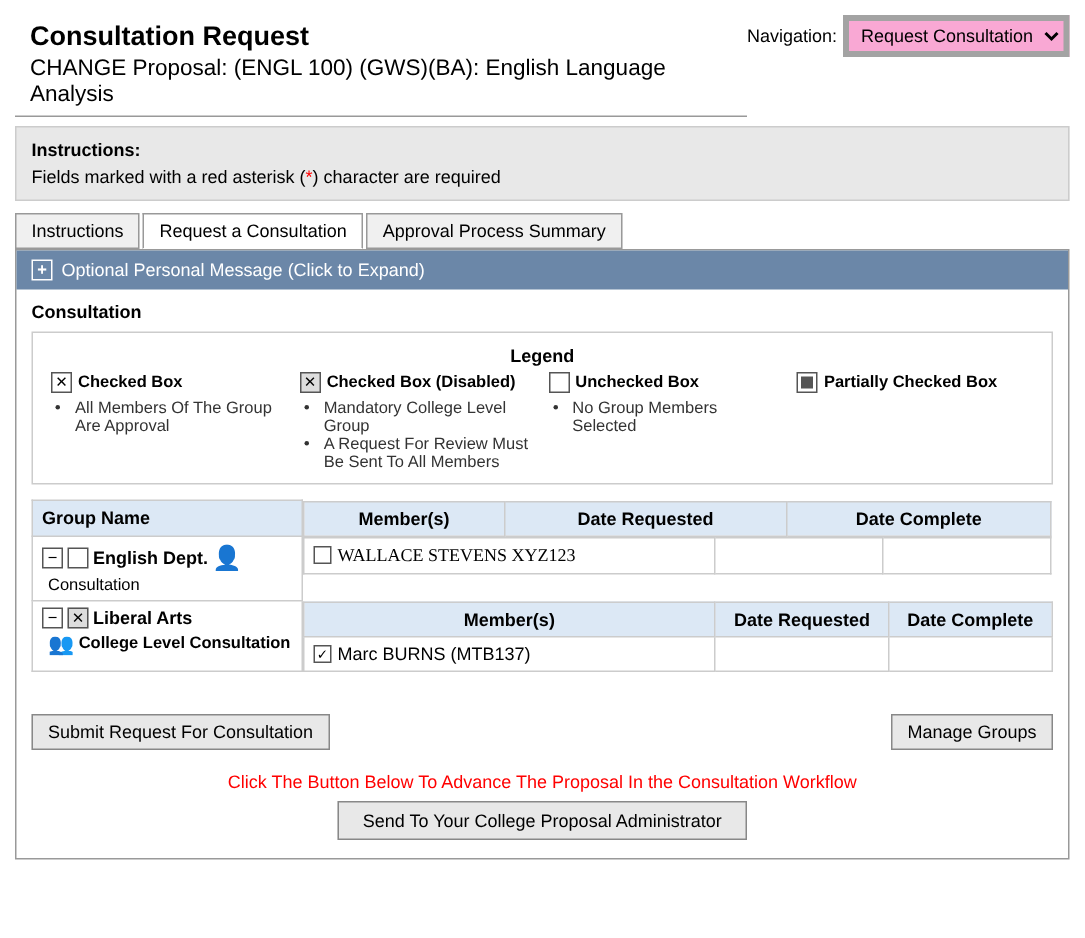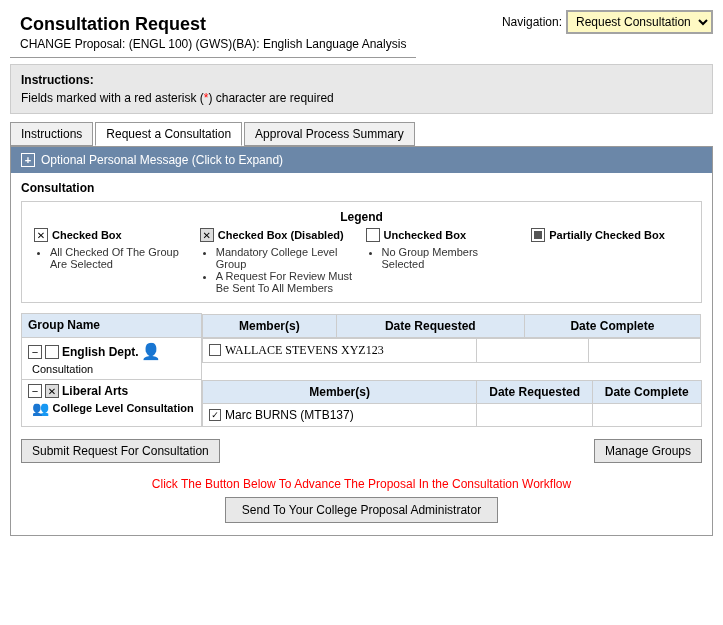--- a/index.html
+++ b/index.html
@@ -1,23 +1,23 @@
 <!DOCTYPE html>
 <html><head>
   <meta charset="utf-8">
   <style>
     * { box-sizing: border-box; margin: 0; padding: 0; }
     body { font-family: Arial, sans-serif; font-size: 12px; background: #fff; width: 723px; }
 
     .page-title { font-size: 18px; font-weight: bold; padding: 8px 10px 2px 10px; }
-    .page-subtitle { font-size: 12px; padding: 0 10px 6px 10px; border-bottom: 1px solid #999; }
+    .page-subtitle { font-size: 15px; padding: 0 10px 6px 10px; border-bottom: 1px solid #999; }
 
     .nav-bar { display: flex; justify-content: flex-end; align-items: center; padding: 4px 10px; }
     .nav-label { font-size: 12px; margin-right: 4px; }
-    .nav-select { font-size: 12px; border: 2px solid #a3a3a3; padding: 2px 4px; background: #fef9c3; }
+    .nav-select { font-size: 12px; border: 4px solid #a3a3a3; padding: 2px 4px; background: #f9a8d4; }
 
     .instructions-box { background: #e8e8e8; border: 1px solid #ccc; margin: 6px 10px; padding: 8px 10px; }
     .instructions-box .inst-title { font-weight: bold; }
     .instructions-box .inst-text { margin-top: 4px; }
     .red { color: red; }
 
     .tabs { display: flex; margin: 8px 10px 0 10px; }
     .tab { border: 1px solid #999; padding: 4px 10px; cursor: pointer; background: #f0f0f0; font-size: 12px; margin-right: 2px; }
     .tab.active { background: #fff; border-bottom: 1px solid #fff; font-weight: normal; }
 
@@ -51,27 +51,27 @@
     .btn { border: 1px solid #888; background: #e8e8e8; padding: 4px 10px; font-size: 12px; cursor: pointer; }
 
     .advance-section { text-align: center; padding: 6px 0 4px 0; }
     .advance-text { color: red; font-size: 12px; margin-bottom: 6px; }
     .advance-btn { border: 1px solid #888; background: #e8e8e8; padding: 5px 16px; font-size: 12px; cursor: pointer; }
 
     .inner-table { width: 100%; border-collapse: collapse; }
     .inner-table th, .inner-table td { border: 1px solid #ccc; padding: 4px 6px; font-size: 12px; }
     .inner-table th { background: #dce8f5; font-weight: bold; text-align: center; }
 
-    .group-outer-table { width: 100%; border-collapse: collapse; margin-bottom: 4px; }
+    .group-outer-table { width: 100%; border-collapse: collapse; margin-bottom: 20px; }
     .group-outer-table td { border: 1px solid #ccc; vertical-align: top; padding: 4px 6px; }
   </style>
 </head>
 <body>
 
-<div style="display:flex; justify-content:space-between; align-items:flex-start; padding:6px 10px 0 10px;">
+<div style="display:flex; justify-content:center; align-items:flex-start; padding:6px 10px 0 10px;">
   <div>
     <div class="page-title">Consultation Request</div>
     <div class="page-subtitle">CHANGE Proposal: (ENGL 100) (GWS)(BA): English Language Analysis</div>
   </div>
   <div class="nav-bar" style="padding:0; margin-top:4px;">
     <span class="nav-label">Navigation:</span>
     <select class="nav-select">
       <option>Request Consultation</option>
       <option>View Consultation</option>
     </select>
@@ -104,21 +104,21 @@
     <div class="legend-box">
       <div class="legend-title">Legend</div>
       <div class="legend-items">
 
         <div class="legend-item">
           <div class="legend-item-header">
             <div class="checkbox-icon checked">✕</div>
             <span>Checked Box</span>
           </div>
           <ul>
-            <li>All Checked Of The Group Are Selected</li>
+            <li>All Members Of The Group Are Approval</li>
           </ul>
         </div>
 
         <div class="legend-item">
           <div class="legend-item-header">
             <div class="checkbox-icon disabled">✕</div>
             <span>Checked Box (Disabled)</span>
           </div>
           <ul>
             <li>Mandatory College Level Group</li>

